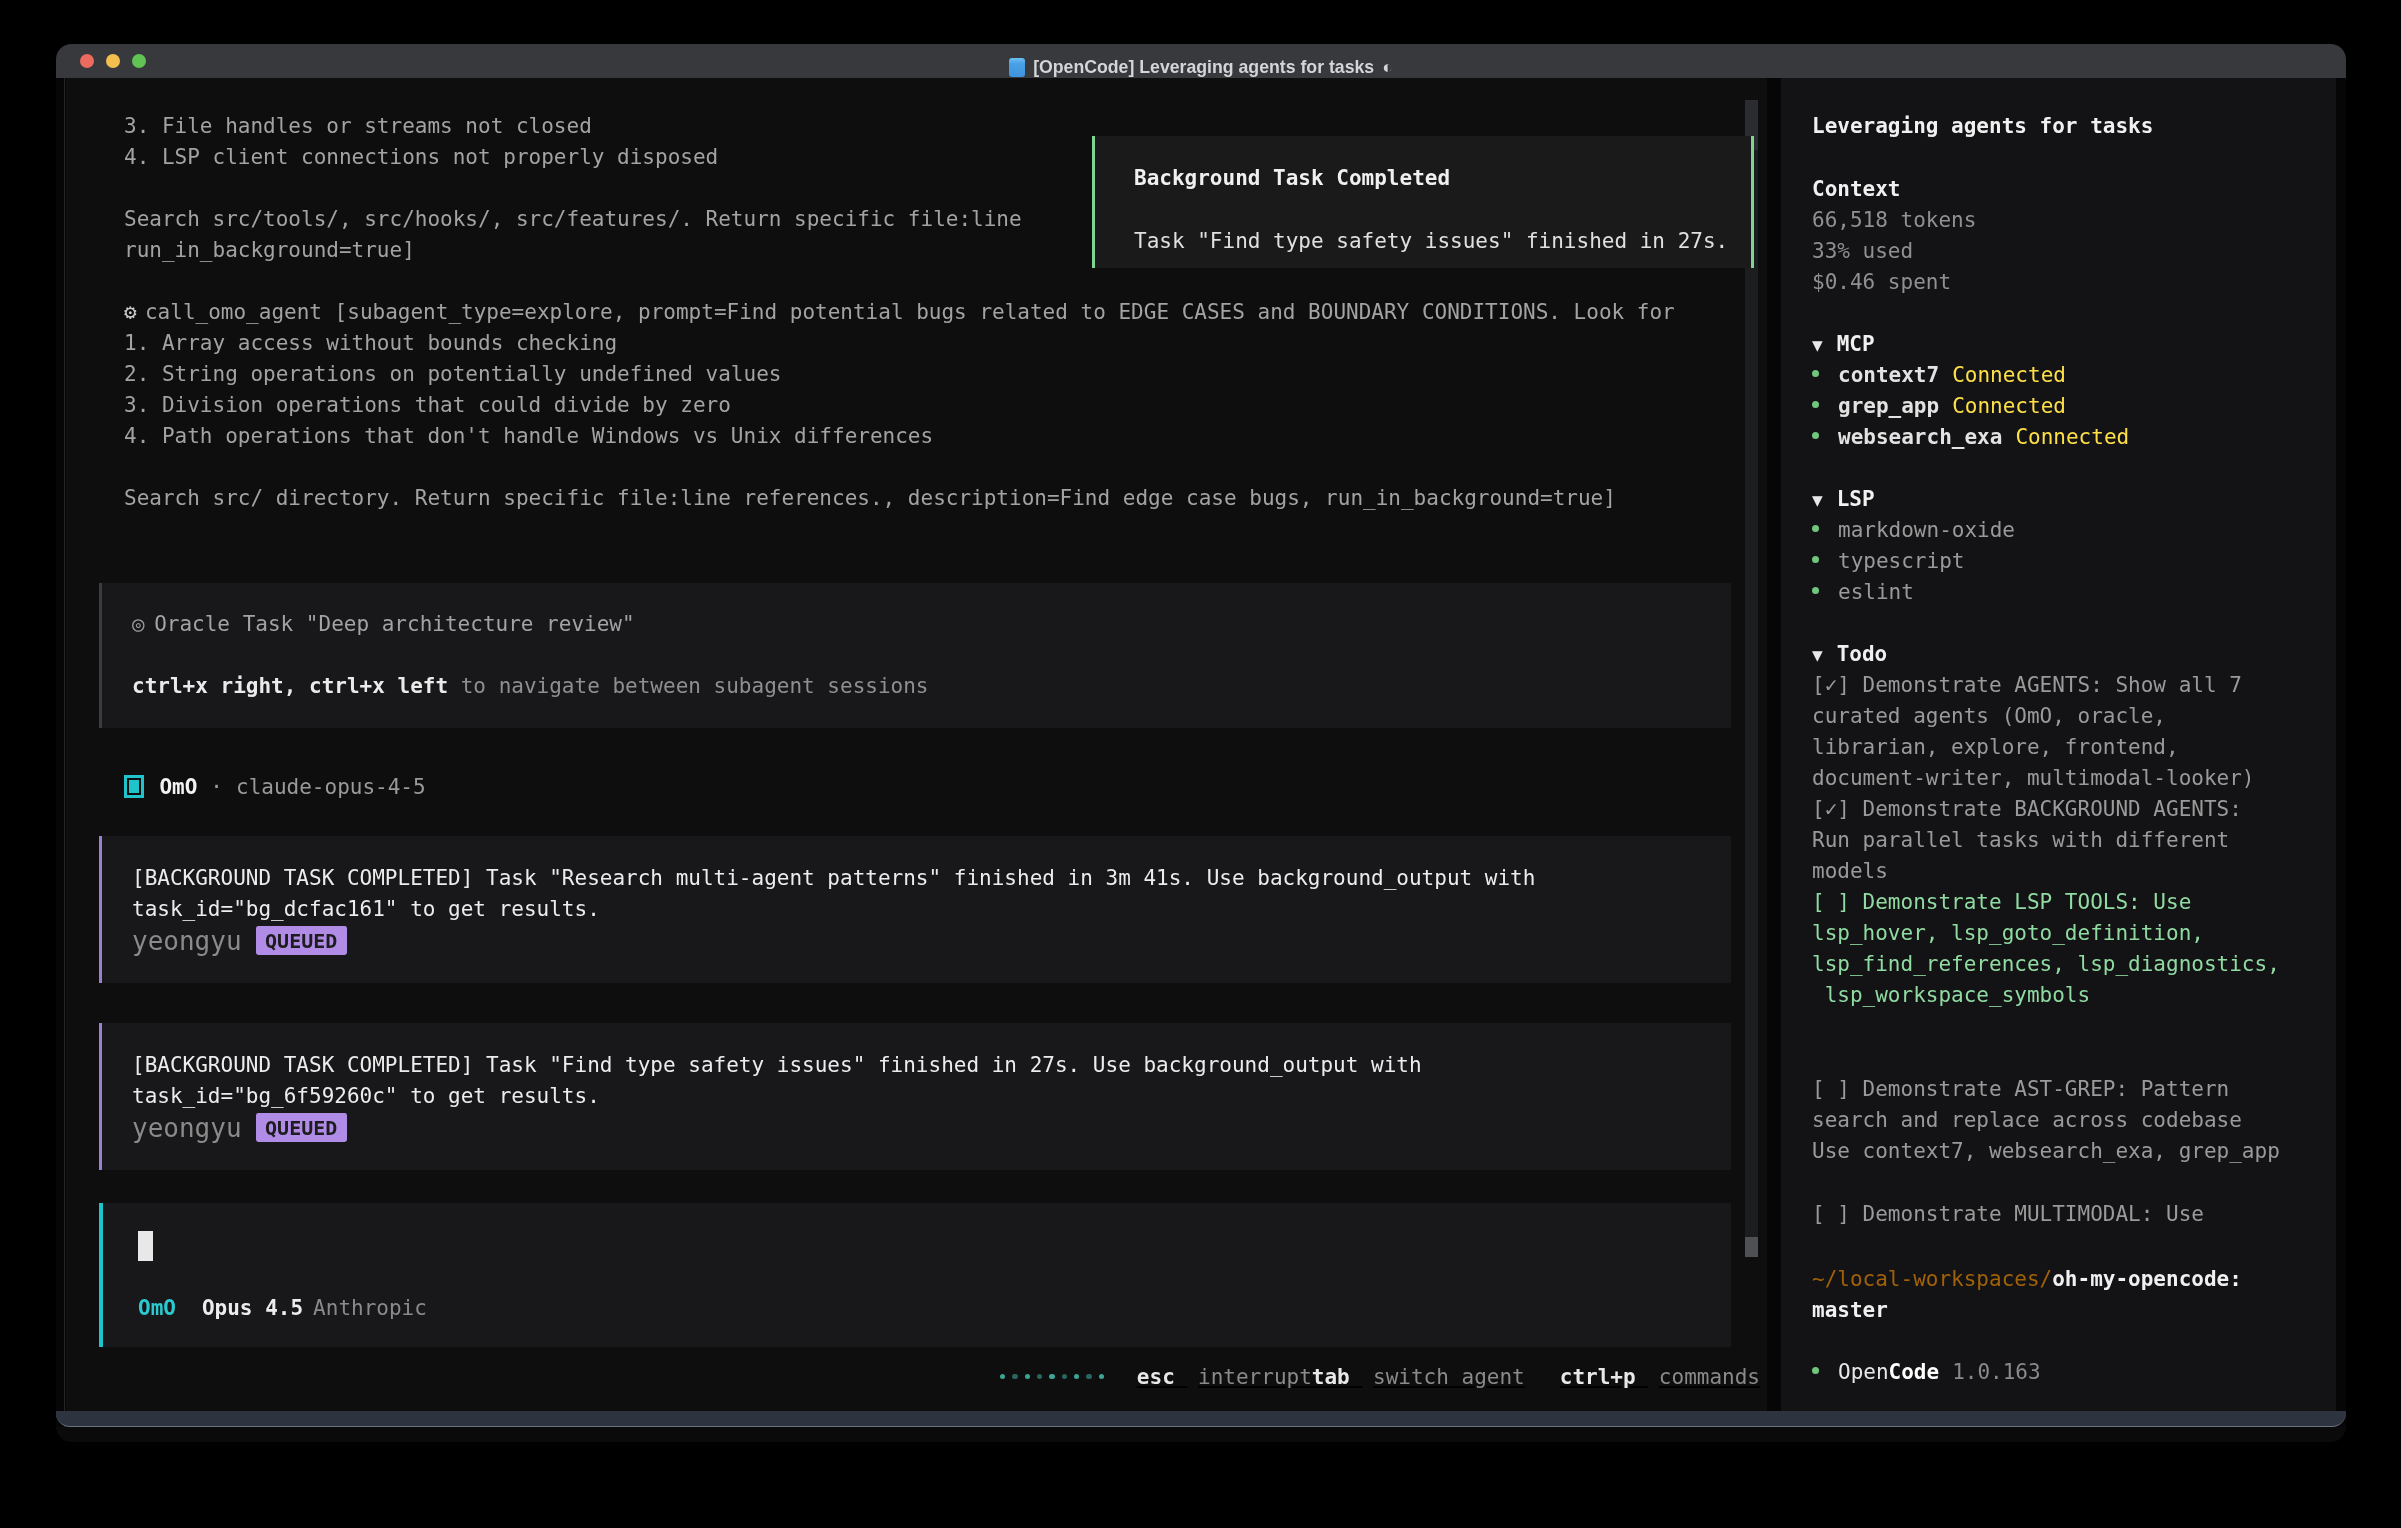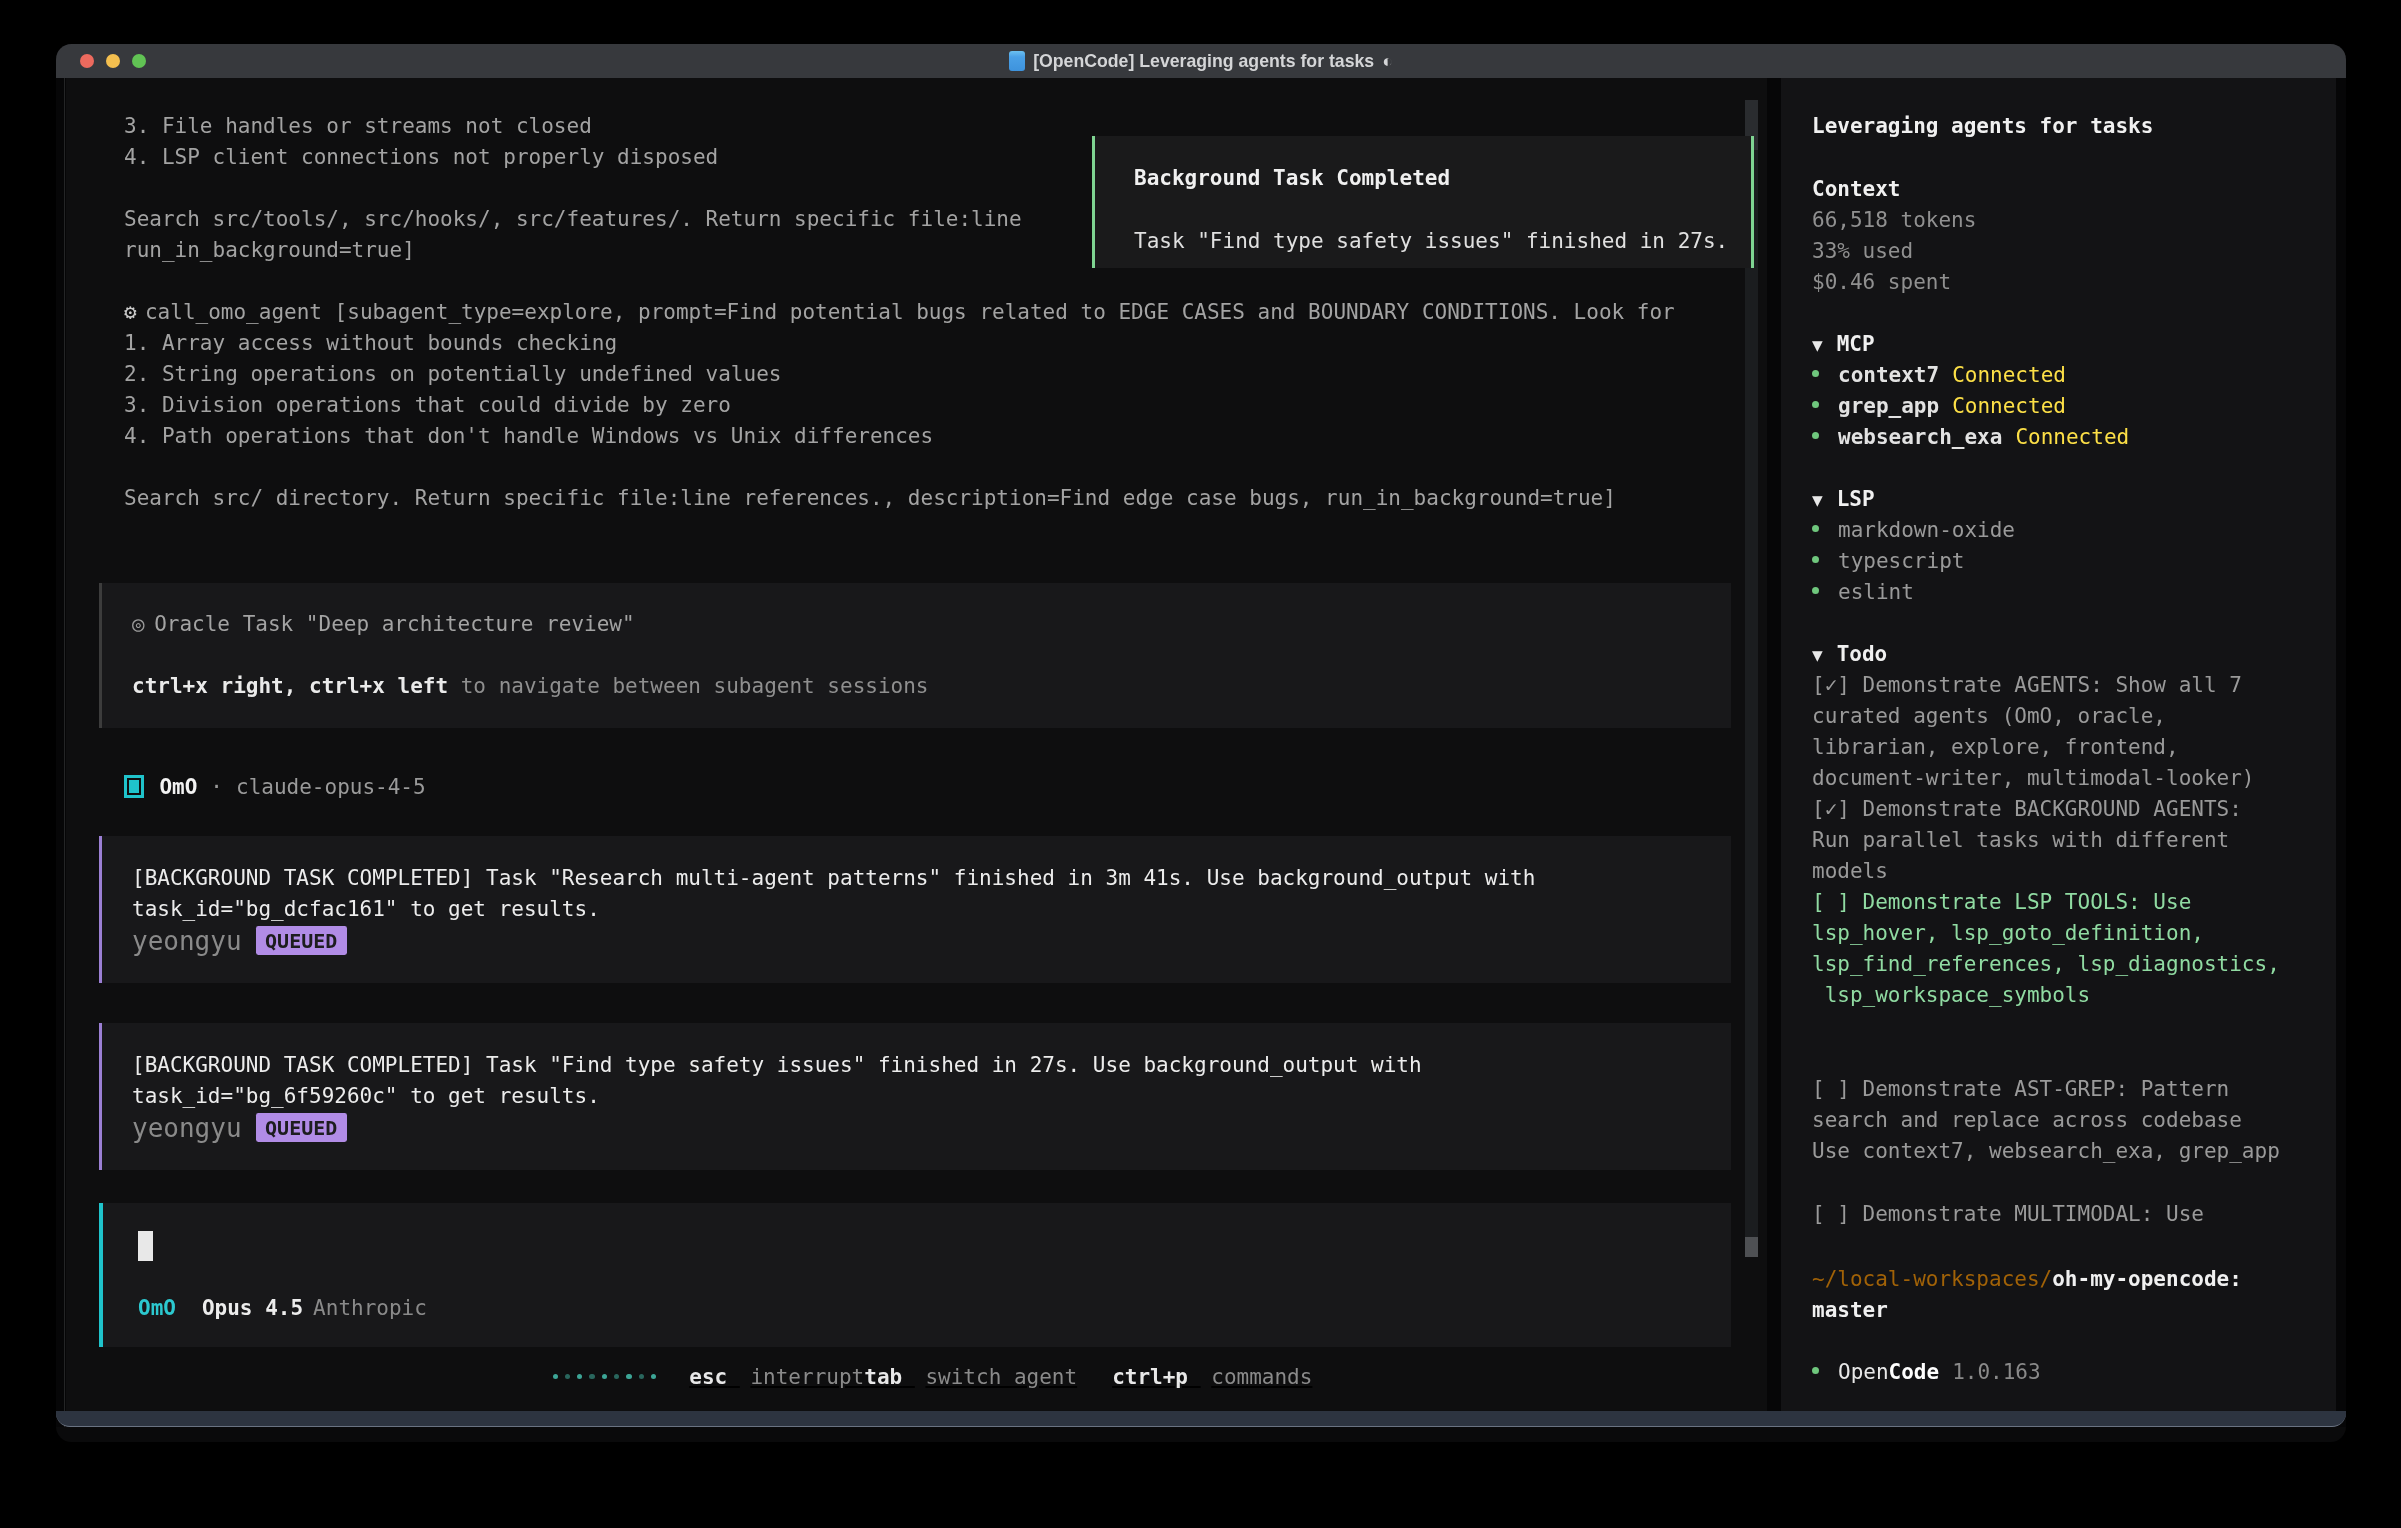--- a/index.html
+++ b/index.html
@@ -4,21 +4,21 @@
 <style>
   * { margin:0; padding:0; box-sizing:border-box; }
   html,body { width:2401px; height:1528px; background:#000; overflow:hidden; }
   body { font-family:"DejaVu Sans Mono", monospace; }
 
   .window { position:absolute; left:56px; top:44px; width:2290px; height:1398px;
             background:#0a0a0b; border-radius:15.4px; overflow:hidden; }
 
   
   .titlebar { position:absolute; left:0; top:0; right:0; height:34px; background:#37393d;
-              display:flex; align-items:center; justify-content:center; }
+              display:flex; align-items:flex-end; justify-content:center; }
   .traffic { position:absolute; left:23.6px; top:10px; display:flex; gap:12.4px; }
   .light { width:14px; height:14px; border-radius:50%; }
   .light.red { background:#ec6a5e; } .light.yellow { background:#f4bf4f; } .light.green { background:#61c354; }
   .title-wrap { display:flex; align-items:center; gap:8.3px;
                 font-family:"Liberation Sans", sans-serif; font-size:17.7px; font-weight:700; color:#d4d5d7; }
   .doc-icon { width:16px; height:19.5px; border-radius:3px;
               background:linear-gradient(180deg,#6cc1f0 0%,#4aa0e6 30%,#3e93dd 100%); }
 
   
   .window-body { position:absolute; left:0; top:34px; right:0; bottom:15.4px; background:#060607; }
@@ -60,21 +60,21 @@
   .input-card { margin-top:32.5px; border-left:4.1px solid #1fc3cb; padding:28px 0 23.6px 35px; }
   .cursor-row { height:31px; display:flex; align-items:center; }
   .cursor-block { width:15.4px; height:29.5px; background:#e8e8e8; }
   .spacer-row { height:31px; }
   .model-row { height:31px; display:flex; align-items:center; font-size:21px; }
   .model-agent { color:#2cc9d0; font-weight:bold; }
   .model-name { color:#ececec; font-weight:bold; margin-left:26px; }
   .model-provider { color:#8a8a8a; margin-left:10px;text-align:right; }
 
   .statusbar { margin-top:14px; height:31px; display:flex; align-items:center;
-               justify-content:center; padding:0 7px 0 39px; font-size:21px;text-decoration:underline; }
+               justify-content:flex-end; padding:0 7px 0 39px; font-size:21px;text-decoration:underline; }
   .status-left, .status-right { display:flex; align-items:center; }
   .spinner { display:flex; gap:7px; margin-right:33px; }
   .spinner b { width:5.3px; height:5.3px; border-radius:50%; background:#3fae9e; }
   .spinner b:nth-child(odd){ opacity:.95; } .spinner b:nth-child(even){ opacity:.55; }
   .key { color:#e8e8e8; font-weight:bold; }
   .key-label { color:#8a8a8a; margin-left:10.6px; }
   .status-group + .status-group { margin-left:35px; }
 
   
   .notification { position:absolute; left:1026px; top:58px; width:662px; height:132px;

